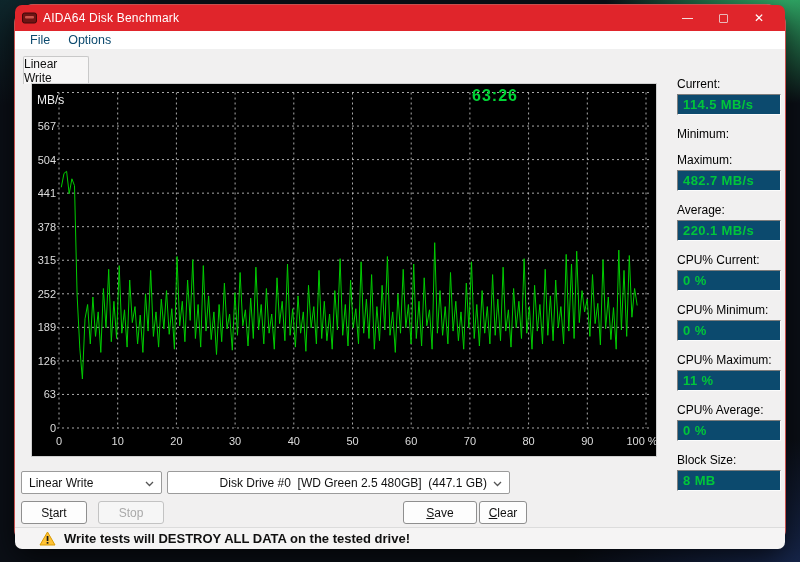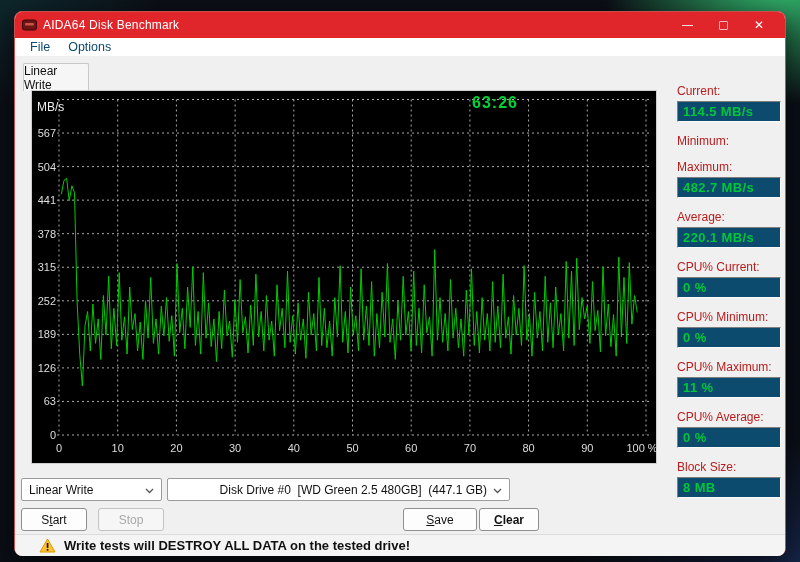--- a/index.html
+++ b/index.html
@@ -9,23 +9,23 @@
   .desktop {
     position:relative; width:800px; height:562px;
     background:
       radial-gradient(260px 180px at 98% -4%, rgba(56,205,120,.95), rgba(56,205,120,0) 70%),
       radial-gradient(340px 240px at 100% 108%, rgba(38,70,150,.55), rgba(38,70,150,0) 70%),
       radial-gradient(260px 200px at -2% -6%, rgba(22,95,95,.40), rgba(22,95,95,0) 70%),
       #0b0f16;
   }
 
   .window {
-    position:absolute; left:14px; top:11px; width:772px; height:545px;
+    position:absolute; left:14px; top:4px; width:772px; height:545px;
     background:#f1f0f0; border:1px solid var(--window-border,#c7504e);
-    border-radius:8px; box-shadow:0 10px 28px rgba(0,0,0,.65);
+    border-radius:20px; box-shadow:0 10px 28px rgba(0,0,0,.65);
   }
 
   
   .titlebar {
     position:absolute; left:0; top:0; width:100%; height:26px;
     background:var(--titlebar-red,#e0252b); border-radius:7px 7px 0 0;
     display:flex; align-items:center; color:#fff;
   }
   .app-icon { margin-left:7px; width:15px; height:13px; display:inline-flex; }
   .title { margin-left:6px; font-size:12px; letter-spacing:.2px; }
@@ -60,21 +60,21 @@
   .timer {
     position:absolute; left:440px; top:3px; width:100px; 
     font-size:16px; font-weight:bold; color:var(--timer-green,#00d435);
     letter-spacing:1px;
   }
 
   
   .stats { position:absolute; left:662px; top:72px; width:104px; }
   .stat-group { margin-bottom:12px; }
   .stat-group.gap-lg { margin-top:9px; }
-  .stat-label { font-size:12px; color:#b91c1c; margin-bottom:3px; display:block; }
+  .stat-label { font-size:12px; color:#000000; margin-bottom:3px; display:block; }
   .stat-box {
     width:104px; height:21px; background:#0c4a6e;
     border:1px solid #7d7d7d; border-right-color:#fbfbfb; border-bottom-color:#fbfbfb;
     line-height:19px; padding-left:5px;
     font-size:13px; font-weight:bold; color:var(--value-green,#00c63a); letter-spacing:.4px;
   }
 
   
   .combo {
     position:absolute; height:23px; background:#fff; border:1px solid #9b9b9b;
@@ -87,21 +87,21 @@
 
   
   .btn {
     position:absolute; top:496px; height:23px; background:#fdfdfd;
     border:1px solid #8f8f8f; border-radius:3px; font-family:"Liberation Sans",sans-serif;
     font-size:12px; color:#111; text-align:center; cursor:default;
   }
   .btn-start { left:6px; width:66px; }
   .btn-stop  { left:83px; width:66px; color:#a9a9a9; border-color:#c3c3c3; background:#f6f6f6; }
   .btn-save  { left:388px; width:74px; }
-  .btn-clear { left:464px; width:60px;font-weight:bold; }
+  .btn-clear { left:464px; width:48px; }
 
   
   .statusbar {
     position:absolute; left:0; top:522px; width:100%; height:22px;
     background:#f5f4f4; border-top:1px solid #dcdcdc; border-radius:0 0 7px 7px;
     display:flex; align-items:center;
   }
   .warn-icon { margin-left:24px; display:inline-flex; }
   .status-text { margin-left:8px; font-size:13px; font-weight:bold; color:#111; }
 </style>

